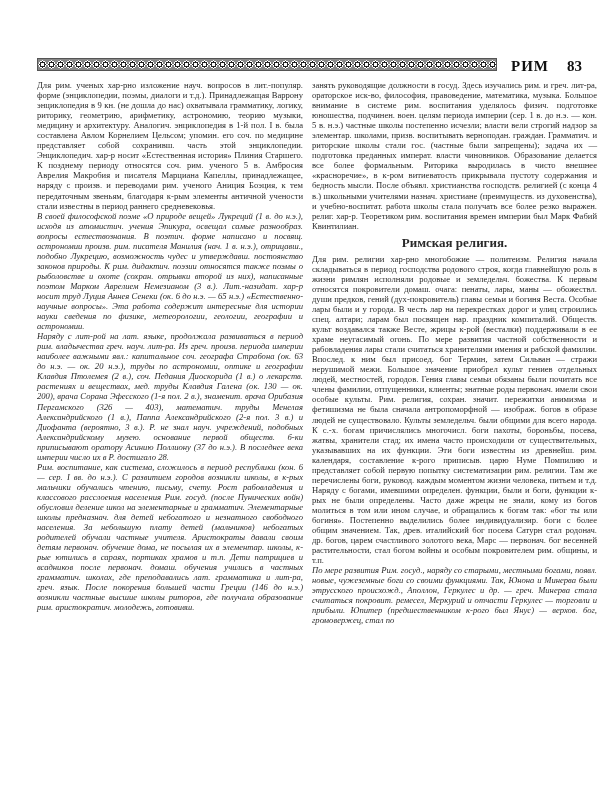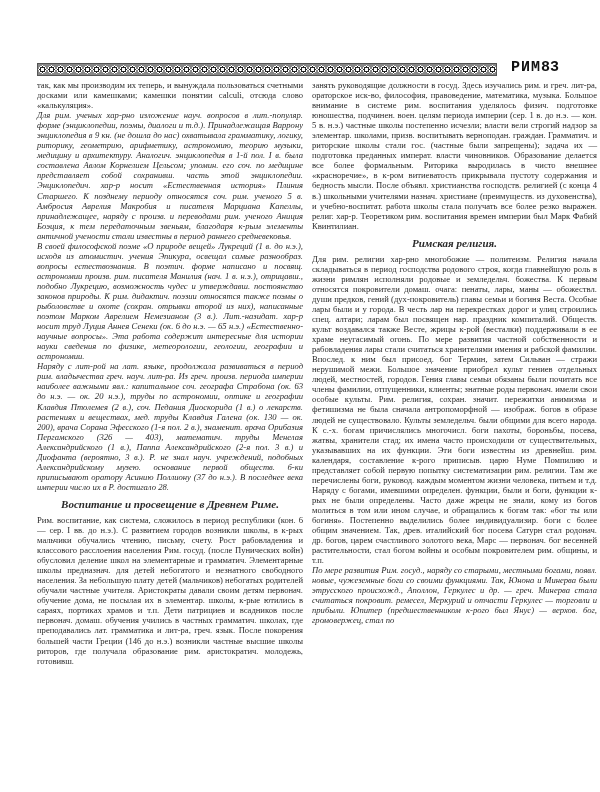--- a/index.html
+++ b/index.html
@@ -1,50 +1,48 @@
 <!DOCTYPE html>
 <html><head>
   <meta charset="utf-8">
   <style>
     html, body { margin: 0; padding: 0; background: #ffffff; }
     body { width: 600px; height: 792px; position: relative; overflow: hidden;
       font-family: "Liberation Serif", "DejaVu Serif", serif; color: #222; }
     .page-header { position: absolute; left: 37px; top: 58px; width: 553px; height: 18px;
-      display: flex; align-items: flex-end; font-family: Liberation Mono, monospace; }
+      display: flex; align-items: flex-start; }
     .ornament { width: 458px; height: 11px; border: 1px solid #555;
       background:
         radial-gradient(circle at 50% 50%, #fff 0 1.5px, #222 1.6px 3px, #fff 3.1px 4px, transparent 4.1px) 0 0/9px 11px,
         #888;
       }
     .running-head { margin-left: 14px; font-weight: bold; font-size: 15px; letter-spacing: 1px; color: #111; }
-    .page-number { font-weight: bold; font-size: 15px; color: #111; }
+    .page-number { margin-left: 18px; font-weight: bold; font-size: 15px; color: #111; }
     .column { position: absolute; top: 80px; width: 266px; font-size: 8.6px; line-height: 10.05px;
       text-align: justify; color: #2a2a2a; }
     .col-left { left: 37px; }
     .col-right { left: 305px; width: 285px; margin-left: 7px; }
     .column p { margin: 0; text-indent: 0; }
     .column p + p { margin-top: 0; font-style: italic; }
-    .section-heading { font-style: italic; font-weight: bold; text-align: center; margin: 7px 0 6px 0;
-      font-size: 11px; }
+    .section-heading { font-weight: bold; text-align: center; margin: 7px 0 6px 0;
+      font-size: 13px; }
   </style>
 </head>
 <body>
 
 <header class="page-header">
   <div class="ornament"></div>
   <span class="running-head">РИМ</span>
   <span class="page-number">83</span>
 </header>
 
 <div class="column col-left">
-  <p>так, как мы производим их теперь, и вынуждала пользоваться счетными досками или камешками; камешки понятии calculi, отсюда слово «калькуляция».</p>
   <p>Для рим. ученых хар-рно изложение науч. вопросов в лит.-популяр. форме (энциклопедии, поэмы, диалоги и т.д.). Принадлежащая Варрону энциклопедия в 9 кн. (не дошла до нас) охватывала грамматику, логику, риторику, геометрию, арифметику, астрономию, теорию музыки, медицину и архитектуру. Аналогич. энциклопедия в 1-й пол. I в. была составлена Авлом Корнелием Цельсом; упомин. его соч. по медицине представляет собой сохранивш. часть этой энциклопедии. Энциклопедич. хар-р носит «Естественная история» Плиния Старшего. К позднему периоду относятся соч. рим. ученого 5 в. Амбросия Аврелия Макробия и писателя Марциана Капеллы, принадлежащее, наряду с произв. и переводами рим. ученого Аниция Боэция, к тем передаточным звеньям, благодаря к-рым элементы античной учености стали известны в период раннего средневековья.</p>
   <p>В своей философской поэме «О природе вещей» Лукреций (1 в. до н.э.), исходя из атомистич. учения Эпикура, освещал самые разнообраз. вопросы естествознания. В поэтич. форме написано и посвящ. астрономии произв. рим. писателя Манилия (нач. 1 в. н.э.), отрицавш., подобно Лукрецию, возможность чудес и утверждавш. постоянство законов природы. К рим. дидактич. поэзии относятся также поэмы о рыболовстве и охоте (сохран. отрывки второй из них), написанные поэтом Марком Аврелием Немезианом (3 в.). Лит.-назидат. хар-р носит труд Луция Аннея Сенеки (ок. 6 до н.э. — 65 н.э.) «Естественно-научные вопросы». Эта работа содержит интересные для истории науки сведения по физике, метеорологии, геологии, географии и астрономии.</p>
   <p>Наряду с лит-рой на лат. языке, продолжала развиваться в период рим. владычества греч. науч. лит-ра. Из греч. произв. периода империи наиболее важными явл.: капитальное соч. географа Страбона (ок. 63 до н.э. — ок. 20 н.э.), труды по астрономии, оптике и географии Клавдия Птолемея (2 в.), соч. Педания Диоскорида (1 в.) о лекарств. растениях и веществах, мед. труды Клавдия Галена (ок. 130 — ок. 200), врача Сорана Эфесского (1-я пол. 2 в.), знаменит. врача Орибазия Пергамского (326 — 403), математич. труды Менелая Александрийского (1 в.), Паппа Александрийского (2-я пол. 3 в.) и Диофанта (вероятно, 3 в.). Р. не знал науч. учреждений, подобных Александрийскому музею. основание первой обществ. б-ки приписывают оратору Асинию Поллиону (37 до н.э.). В последнее века империи число их в Р. достигало 28.</p>
-  <div class="section-heading">Воспитание и просвещение в Древнем Риме.</div>
   <p>Рим. воспитание, как система, сложилось в период республики (кон. 6 — сер. I вв. до н.э.). С развитием городов возникли школы, в к-рых мальчики обучались чтению, письму, счету. Рост рабовладения и классового расслоения населения Рим. госуд. (после Пунических войн) обусловил деление школ на элементарные и грамматич. Элементарные школы предназнач. для детей небогатого и незнатного свободного населения. За небольшую плату детей (мальчиков) небогатых родителей обучали частные учителя. Аристократы давали своим детям первонач. обучение дома, не посылая их в элементар. школы, к-рые ютились в сараях, портиках храмов и т.п. Дети патрициев и всадников после первонач. домаш. обучения учились в частных грамматич. школах, где преподавались лат. грамматика и лит-ра, греч. язык. После покорения большей части Греции (146 до н.э.) возникли частные высшие школы риторов, где получала образование рим. аристократич. молодежь, готовивш.</p>
 </div>
 
 <div class="column col-right">
   <p>занять руководящие должности в госуд. Здесь изучались рим. и греч. лит-ра, ораторское иск-во, философия, правоведение, математика, музыка. Большое внимание в системе рим. воспитания уделялось физич. подготовке юношества, подчинен. воен. целям периода империи (сер. 1 в. до н.э. — кон. 5 в. н.э.) частные школы постепенно исчезли; власти вели строгий надзор за элементар. школами, призв. воспитывать верноподан. граждан. Грамматич. и риторские школы стали гос. (частные были запрещены); задача их — подготовка преданных императ. власти чиновников. Образование делается все более формальным. Риторика выродилась в чисто внешнее «красноречие», в к-ром витиеватость прикрывала пустоту содержания и бедность мысли. После объявл. христианства господств. религией (с конца 4 в.) школьными учителями назнач. христиане (преимуществ. из духовенства), и учебно-воспитат. работа школы стала получать все более резко выражен. религ. хар-р. Теоретиком рим. воспитания времен империи был Марк Фабий Квинтилиан.</p>
   <div class="section-heading">Римская религия.</div>
   <p>Для рим. религии хар-рно многобожие — политеизм. Религия начала складываться в период господства родового строя, когда главнейшую роль в жизни римлян исполняли родовые и земледельч. божества. К первым относятся покровители домаш. очага: пенаты, лары, маны — обожествл. души предков, гений (дух-покровитель) главы семьи и богиня Веста. Особые лары были и у города. В честь лар на перекрестках дорог и улиц строились спец. алтари; ларам был посвящен нар. праздник компиталий. Обществ. культ воздавался также Весте, жрицы к-рой (весталки) поддерживали в ее храме неугасимый огонь. По мере развития частной собственности и рабовладения лары стали считаться хранителями имения и рабской фамилии. Впослед. к ним был присоед. бог Термин, затем Сильван — стражи нерушимой межи. Большое значение приобрел культ гениев отдельных людей, местностей, городов. Гения главы семьи обязаны были почитать все члены фамилии, отпущенники, клиенты; знатные роды первонач. имели свои особые культы. Рим. религия, сохран. значит. пережитки анимизма и фетишизма не была сначала антропоморфной — изображ. богов в образе людей не существовало. Культы земледельч. были общими для всего народа. К с.-х. богам причислялись многочисл. боги пахоты, бороньбы, посева, жатвы, хранители стад; их имена часто происходили от существительных, указывавших на их функции. Эти боги известны из древнейш. рим. календаря, составление к-рого приписыв. царю Нуме Помпилию и представляет собой первую попытку систематизации рим. религии. Там же перечислены боги, руковод. каждым моментом жизни человека, питьем и т.д. Наряду с богами, имевшими определен. функции, были и боги, функции к-рых не были определены. Часто даже жрецы не знали, кому из богов молиться в том или ином случае, и обращались к богам так: «бог ты или богиня». Постепенно выделились более индивидуализир. боги с более общим значением. Так, древ. италийский бог посева Сатурн стал родонач. др. богов, царем счастливого золотого века, Марс — первонач. бог весенней растительности, стал богом войны и особым покровителем рим. общины, и т.п.</p>
   <p>По мере развития Рим. госуд., наряду со старыми, местными богами, появл. новые, чужеземные боги со своими функциями. Так, Юнона и Минерва были этрусского происхожд., Аполлон, Геркулес и др. — греч. Минерва стала считаться покровит. ремесел, Меркурий и отчасти Геркулес — торговли и прибыли. Юпитер (предшественником к-рого был Янус) — верхов. бог, громовержец, стал по</p>
 </div>
 

